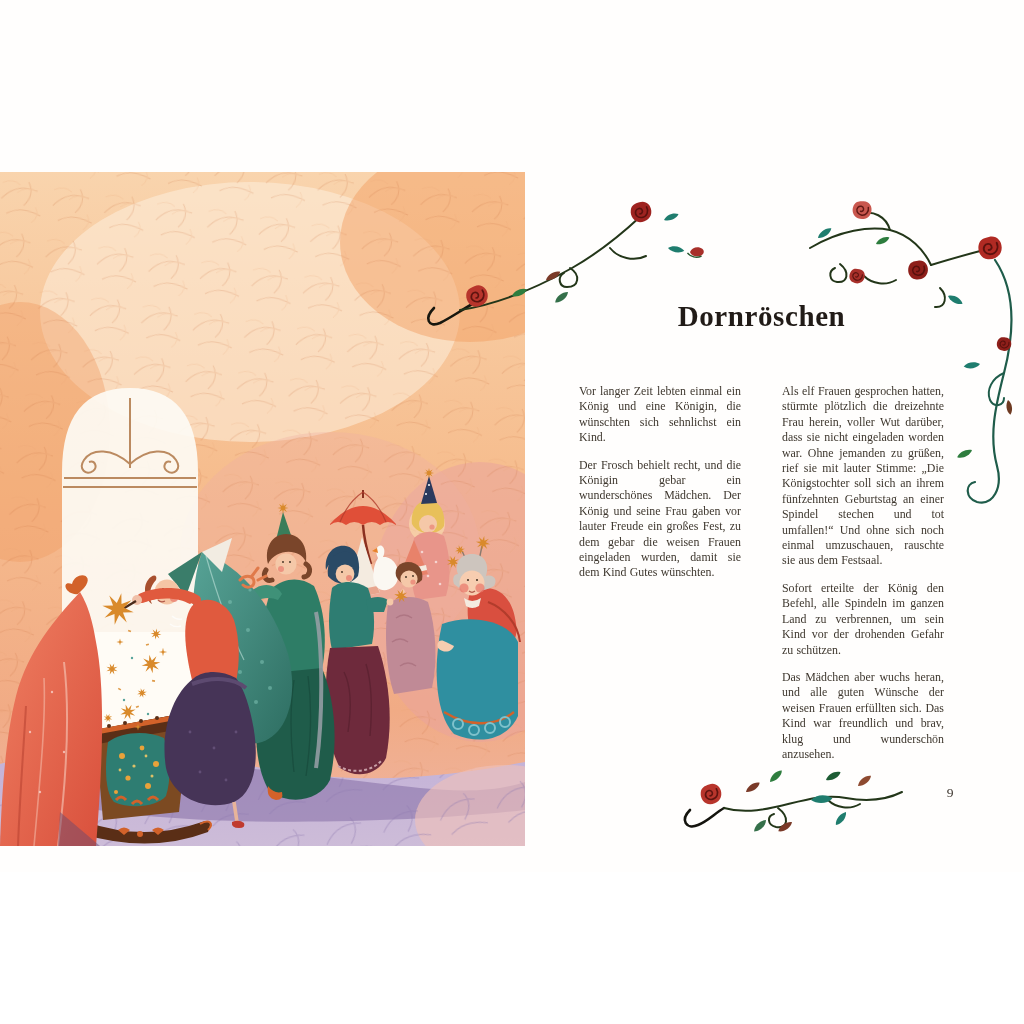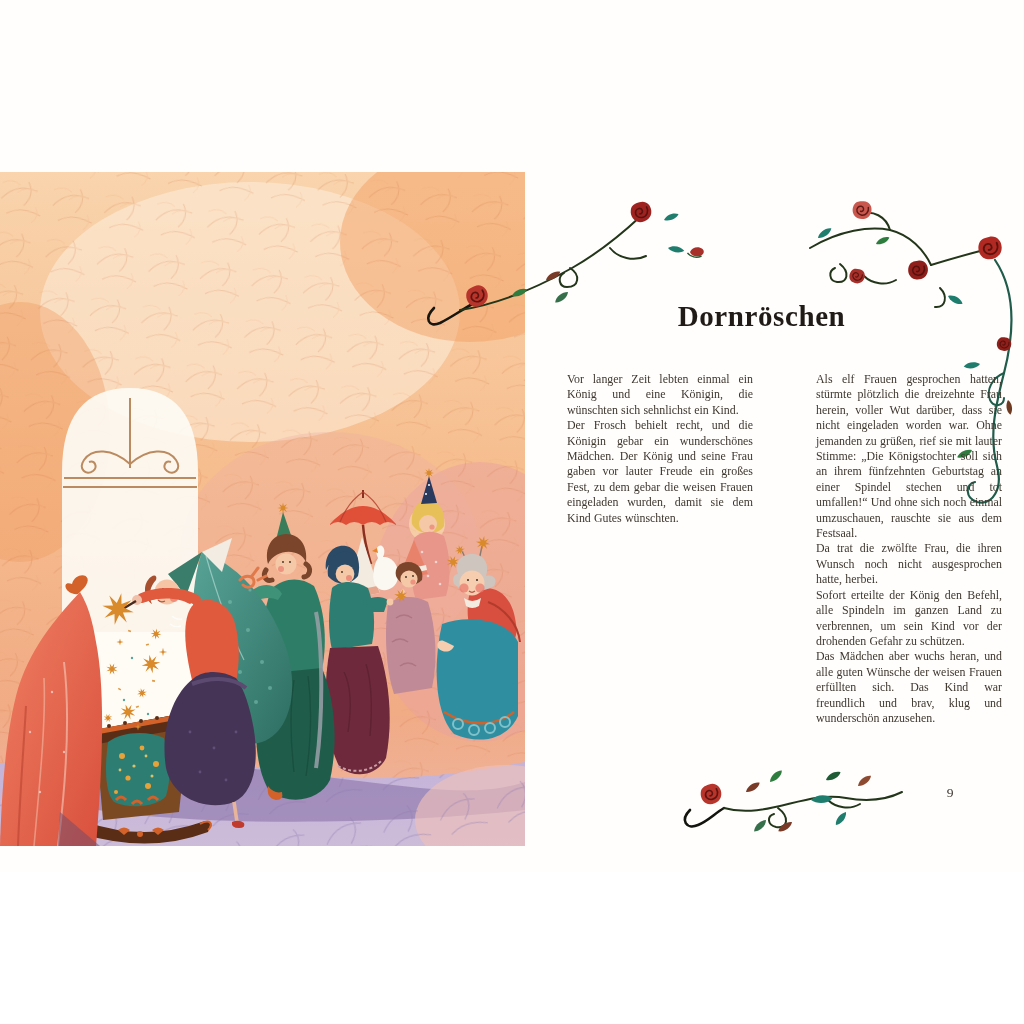--- a/index.html
+++ b/index.html
@@ -7,22 +7,22 @@
         font-family:"Liberation Serif","DejaVu Serif",serif;}
   
   #illustration{position:absolute;left:0;top:172px;width:525px;height:674px;}
   #illustration svg{display:block;width:100%;height:100%;}
   
   #story-title{position:absolute;left:567px;top:281px;width:389px;text-align:center;
       font-size:29px;font-weight:600;letter-spacing:.6px;color:#211b17;}
   .col{position:absolute;top:372px;width:186px;font-size:11.9px;line-height:15.4px;
       color:#3e372e;text-align:justify;hyphens:auto;-webkit-hyphens:auto;word-spacing:.02em;}
   #col-left{left:567px;}
-  #col-right{left:816px;}
-  .col p{margin:0;}
+  #col-right{left:770px;}
+  .col p{margin:12px;}
   .col p.gap{margin-top:15px;}
   #page-num{position:absolute;left:938px;top:785px;width:24px;text-align:center;
       font-size:13.5px;color:#3a332c;}
   
   #vine-top{position:absolute;left:420px;top:168px;width:604px;height:350px;}
   #vine-bottom{position:absolute;left:678px;top:770px;width:300px;height:75px;}
   .vine svg{display:block;width:100%;height:100%;}
 </style>
 </head>
 <body>
@@ -362,21 +362,20 @@
 
   <h1 id="story-title">Dornröschen</h1>
 
   <div id="col-left" class="col">
     <p>Vor langer Zeit lebten einmal ein König und eine Königin, die wünschten sich sehnlichst ein Kind.</p>
     <p>Der Frosch behielt recht, und die Königin gebar ein wunderschönes Mädchen. Der König und seine Frau gaben vor lauter Freude ein großes Fest, zu dem gebar die weisen Frauen eingeladen wurden, damit sie dem Kind Gutes wünschten.</p>
   </div>
 
   <div id="col-right" class="col">
     <p>Als elf Frauen gesprochen hatten, stürmte plötzlich die dreizehnte Frau herein, voller Wut darüber, dass sie nicht eingeladen worden war. Ohne jemanden zu grüßen, rief sie mit lauter Stimme: „Die Königstochter soll sich an ihrem fünfzehnten Geburtstag an einer Spindel stechen und tot umfallen!“ Und ohne sich noch einmal umzuschauen, rauschte sie aus dem Festsaal.</p>
-    <p>Da trat die zwölfte Frau, die ihren Wunsch noch nicht ausgesprochen hatte, herbei.</p>
     <p>Sofort erteilte der König den Befehl, alle Spindeln im ganzen Land zu verbrennen, um sein Kind vor der drohenden Gefahr zu schützen.</p>
     <p>Das Mädchen aber wuchs heran, und alle guten Wünsche der weisen Frauen erfüllten sich. Das Kind war freundlich und brav, klug und wunderschön anzusehen.</p>
   </div>
 
   <div id="vine-bottom" class="vine">
     <svg viewBox="0 0 300 75">
       <g fill="none" stroke="#233619" stroke-width="2" stroke-linecap="round">
         <path d="M12,40 C2,50 8,60 20,55 C30,51 36,44 46,38" stroke="#14140e" stroke-width="2.6"></path>
         <path d="M46,38 C88,50 128,20 168,28 C190,32 208,30 224,22"></path>
         <path d="M100,38 C112,47 110,59 98,57 C89,55 89,46 96,44"></path>

